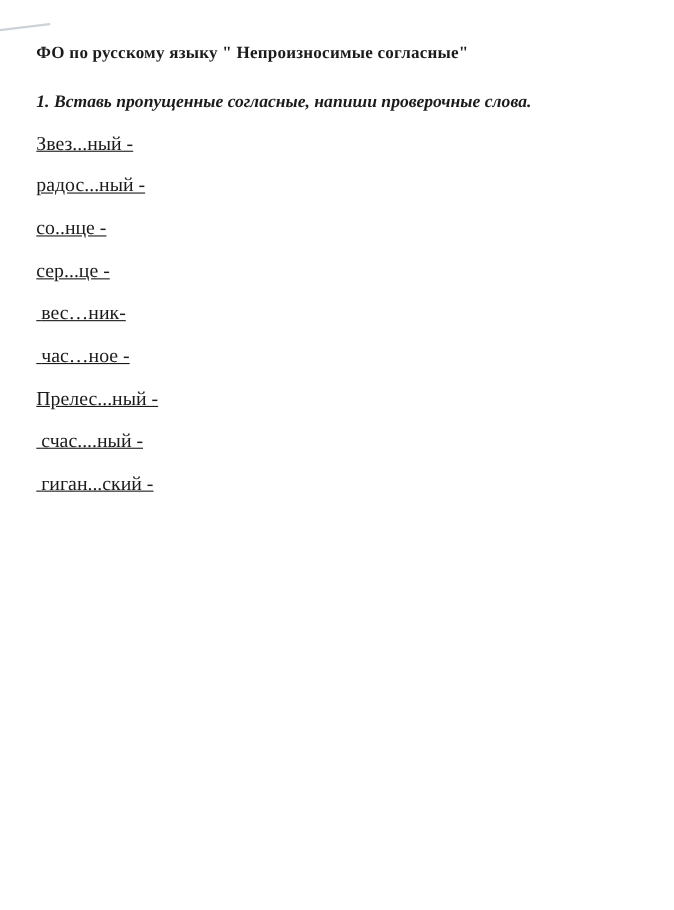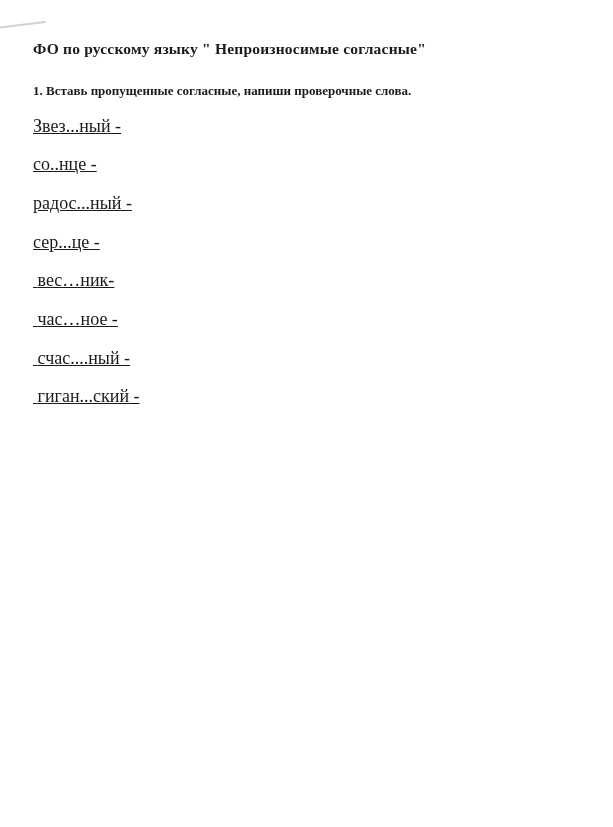--- a/index.html
+++ b/index.html
@@ -33,25 +33,26 @@
     border-radius: 1px;
   }
   .doc-title {
     font-size: 15.5px;
     font-weight: bold;
     margin: 0 0 24px 0;
     letter-spacing: 0.2px;
     white-space: pre-wrap;
   }
   .task-heading {
-    font-size: 13px;
+    font-size: 16px;
     font-weight: bold;
     line-height: 1.35;
     margin: 0 0 16px 0;
     white-space: pre-wrap;
+    font-style: italic;
   }
   .word-line {
     font-size: 18px;
     line-height: 1.15;
     margin: 0 0 18px 0;
     white-space: pre-wrap;
     text-decoration: underline;
   }
   .task2-block {
     margin-top: 0;
@@ -63,26 +64,27 @@
 <div class="page">
 
   <div class="scan-artifact"></div>
 
   <p class="doc-title">ФО по русскому языку " Непроизносимые согласные"</p>
 
   <div>
     <p class="task-heading">1. Вставь пропущенные согласные, напиши проверочные слова.</p>
 
     <p class="word-line">Звез...ный -</p>
+    <p class="word-line">радос...ный -</p>
     <p class="word-line">со..нце -</p>
-    <p class="word-line">радос...ный -</p>
     <p class="word-line">сер...це -</p>
     <p class="word-line"> вес…ник-</p>
     <p class="word-line"> час…ное -</p>
   </div>
 
   <div class="task2-block">
 
+    <p class="word-line">Прелес...ный -</p>
     <p class="word-line"> счас....ный -</p>
     <p class="word-line"> гиган...ский -</p>
   </div>
 
 </div>
 
 </body></html>

